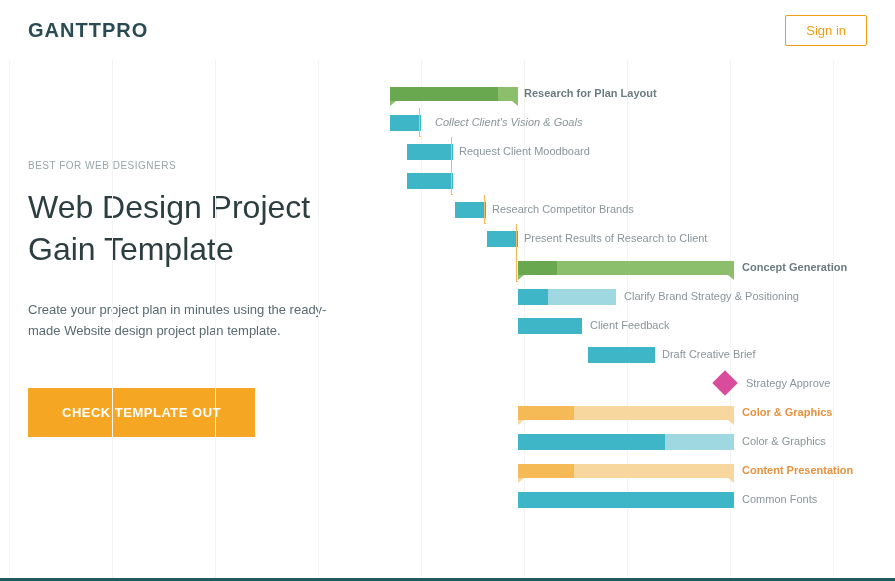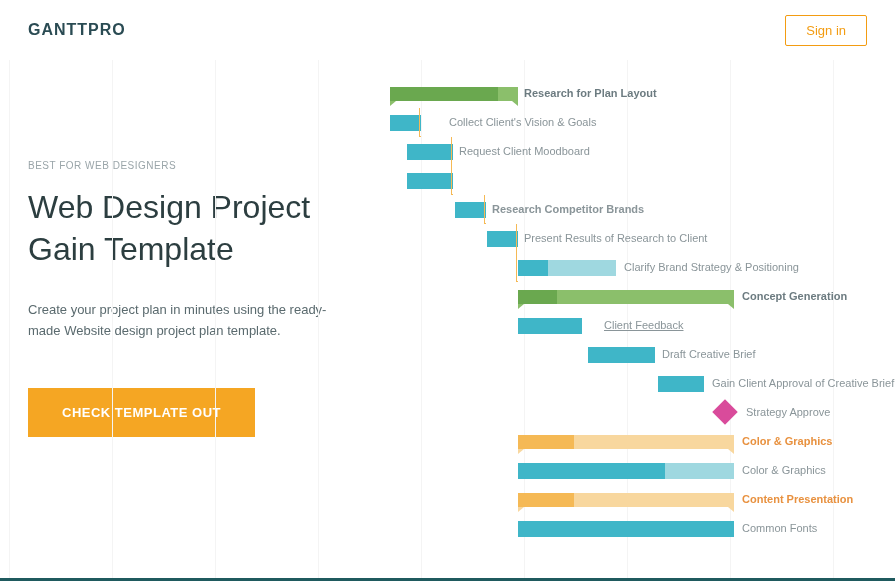--- a/index.html
+++ b/index.html
@@ -1,20 +1,20 @@
 <!DOCTYPE html>
 <html><head>
 <meta charset="utf-8">
 <style>
   * { box-sizing: border-box; margin: 0; padding: 0; }
   body { font-family: -apple-system, BlinkMacSystemFont, "Segoe UI", Arial, sans-serif; background: #fff; width: 895px; height: 581px; position: relative; overflow: hidden; }
   .grid-lines { position: absolute; top: 0; left: 0; right: 0; bottom: 0; pointer-events: none; }
   .grid-lines div { position: absolute; top: 60px; bottom: 0; width: 1px; background: #f4f4f4; }
   .header { height: 60px; display: flex; align-items: center; justify-content: space-between; padding: 0 28px; }
-  .logo { font-weight: 800; font-size: 16px; letter-spacing: 1px; color: #2a4b53; font-family: "Arial Black", Arial, sans-serif; }
+  .logo { font-weight: 800; font-size: 20px; letter-spacing: 1px; color: #2a4b53; font-family: "Arial Black", Arial, sans-serif; }
   .signin { border: 1px solid #f39c12; color: #f39c12; background: #fff; padding: 7px 20px; font-size: 13px; border-radius: 2px; cursor: pointer; }
   .content { display: flex; }
   .left { width: 355px; padding: 100px 0 0 28px; }
   .overline { font-size: 10px; color: #9aa5a9; letter-spacing: 0.5px; margin-bottom: 16px; }
   .title { font-size: 32px; font-weight: 400; color: #2c3e40; line-height: 1.3; margin-bottom: 30px; }
   .desc { font-size: 13px; color: #5a6a6e; line-height: 1.6; margin-bottom: 46px; max-width: 300px; }
   .cta { background: #f5a623; color: #fff; border: none; padding: 17px 34px; font-size: 13px; font-weight: 700; letter-spacing: 0.5px; cursor: pointer; }
   .chart { position: absolute; top: 80px; left: 0; right: 0; }
   .row { position: relative; height: 29px; }
   .bar { position: absolute; top: 6px; height: 16px; }
@@ -68,74 +68,68 @@
     <div class="row">
       <div class="bar group green-g" style="left: 390px; width: 128px;">
         <div class="inner" style="width: 84%;"></div>
       </div>
       <div class="label bold" style="left: 524px;">Research for Plan Layout</div>
     </div>
     <div class="row">
       <div class="bar teal" style="left: 390px; width: 31px;">
         <div class="inner" style="width: 100%;"></div>
       </div>
-      <div class="label " style="left: 449px;">Collect Client's Vision &amp; Goals</div>
+      <div class="label " style="left: 435px; font-style: italic;">Collect Client's Vision &amp; Goals</div>
     </div>
     <div class="row">
       <div class="bar teal" style="left: 407px; width: 46px;">
         <div class="inner" style="width: 100%;"></div>
       </div>
       <div class="label " style="left: 459px;">Request Client Moodboard</div>
     </div>
     <div class="row">
       <div class="bar teal" style="left: 407px; width: 46px;">
         <div class="inner" style="width: 100%;"></div>
       </div>
     </div>
     <div class="row">
       <div class="bar teal" style="left: 455px; width: 31px;">
         <div class="inner" style="width: 100%;"></div>
       </div>
-      <div class="label " style="left: 492px; font-weight: bold;">Research Competitor Brands</div>
+      <div class="label " style="left: 492px;">Research Competitor Brands</div>
     </div>
     <div class="row">
       <div class="bar teal" style="left: 487px; width: 31px;">
         <div class="inner" style="width: 100%;"></div>
       </div>
       <div class="label " style="left: 524px; text-align: center;">Present Results of Research to Client</div>
     </div>
     <div class="row">
+      <div class="bar group green-g" style="left: 518px; width: 216px;">
+        <div class="inner" style="width: 18%;"></div>
+      </div>
+      <div class="label bold" style="left: 742px;">Concept Generation</div>
+    </div>
+    <div class="row">
       <div class="bar teal" style="left: 518px; width: 98px;">
         <div class="inner" style="width: 31%;"></div>
       </div>
       <div class="label " style="left: 624px;">Clarify Brand Strategy &amp; Positioning</div>
     </div>
     <div class="row">
-      <div class="bar group green-g" style="left: 518px; width: 216px;">
-        <div class="inner" style="width: 18%;"></div>
-      </div>
-      <div class="label bold" style="left: 742px;">Concept Generation</div>
-    </div>
-    <div class="row">
       <div class="bar teal" style="left: 518px; width: 64px;">
         <div class="inner" style="width: 100%;"></div>
       </div>
-      <div class="label " style="left: 604px; text-decoration: underline;">Client Feedback</div>
+      <div class="label " style="left: 590px;">Client Feedback</div>
     </div>
     <div class="row">
       <div class="bar teal" style="left: 588px; width: 67px;">
         <div class="inner" style="width: 100%;"></div>
       </div>
       <div class="label " style="left: 662px; text-align: right;">Draft Creative Brief</div>
-    </div>
-    <div class="row">
-      <div class="bar teal" style="left: 658px; width: 46px;">
-        <div class="inner" style="width: 100%;"></div>
-      </div>
-      <div class="label " style="left: 712px;">Gain Client Approval of Creative Brief</div>
     </div>
     <div class="row">
       <div class="diamond" style="left: 716px;"></div>
       <div class="label " style="left: 746px;">Strategy Approve</div>
     </div>
     <div class="row">
       <div class="bar group orange-g" style="left: 518px; width: 216px;">
         <div class="inner" style="width: 26%;"></div>
       </div>
       <div class="label orange" style="left: 742px;">Color &amp; Graphics</div>

